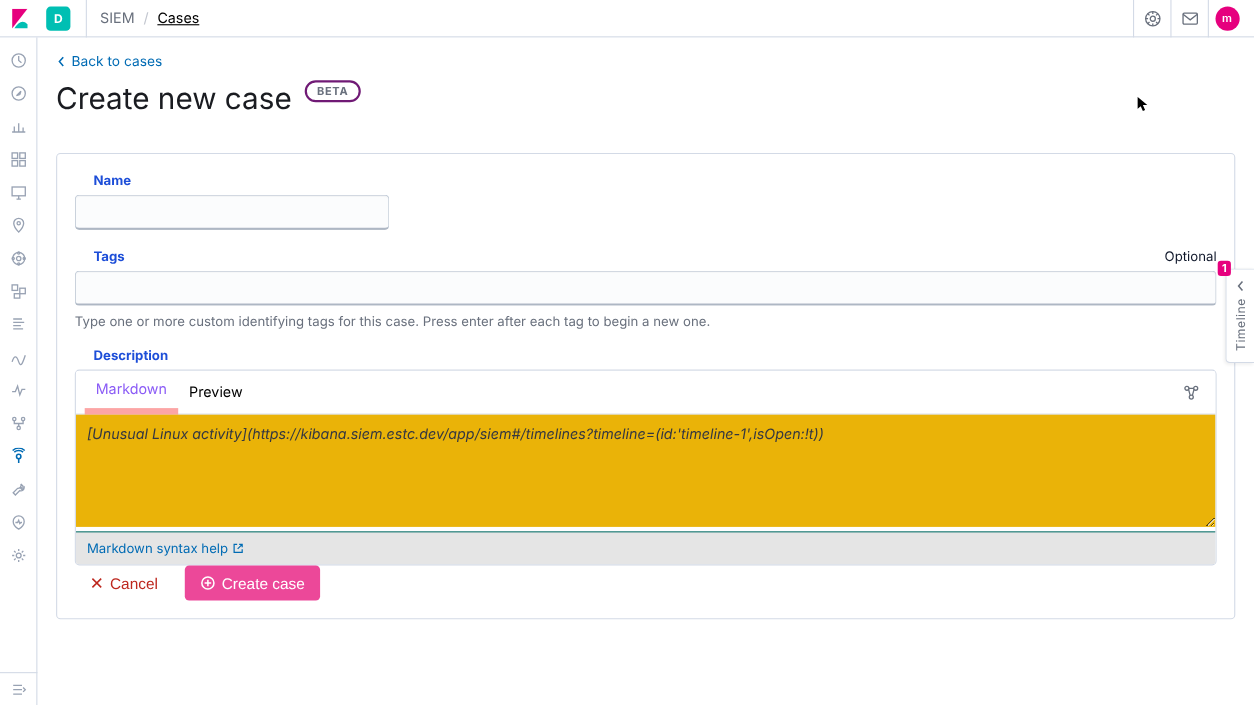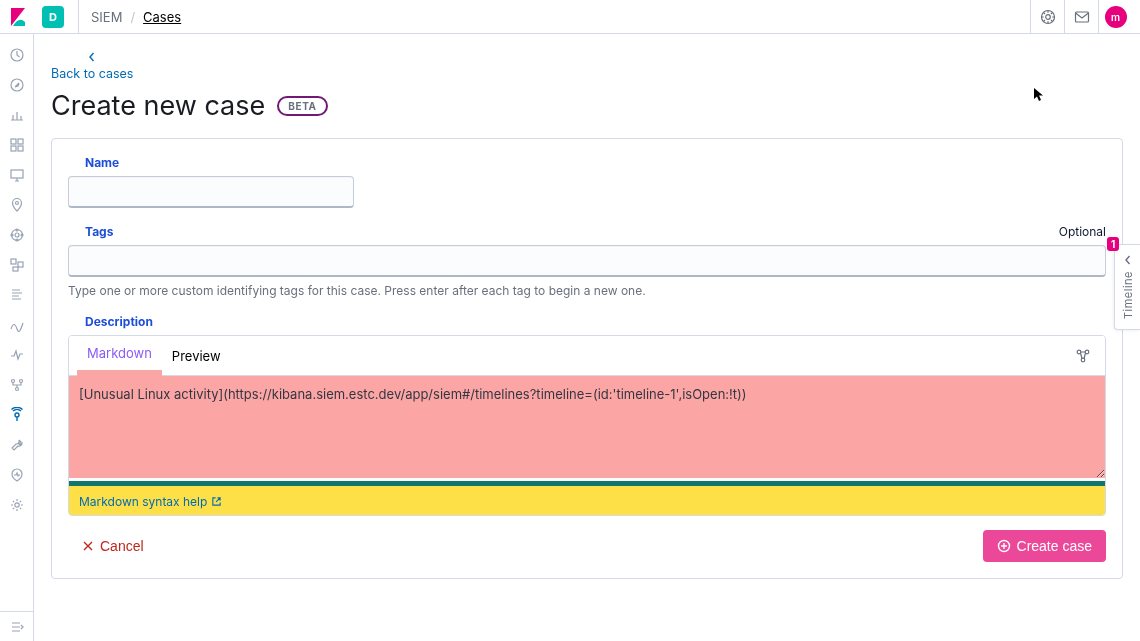--- a/index.html
+++ b/index.html
@@ -23,45 +23,45 @@
   
   .body { flex: 1; display: flex; min-height: 0; }
   .sidebar { width: 34px; border-right: 1px solid #d3dae6; display: flex; flex-direction: column; align-items: center; padding-top: 12px; gap: 12px; }
   .side-item { width: 24px; height: 18px; display: flex; align-items: center; justify-content: center; color: #98a2b3; cursor: pointer; }
   .side-item.active { color: #006bb4; }
   .side-spacer { flex: 1; }
   .side-collapse { width: 34px; height: 30px; display: flex; align-items: center; justify-content: center; color: #98a2b3; border-top: 1px solid #d3dae6; cursor: pointer; }
 
   .main { flex: 1; padding: 14px 17px; overflow: auto; position: relative; }
 
-  .back-link { color: #006bb4; font-size: 12.5px; display: inline-flex; align-items: center; gap: 4px; cursor: pointer; flex-direction: column; }
-  .page-title-row { display: flex; align-items: center; gap: 12px; margin-top: 8px; margin-bottom: 16px; }
+  .back-link { color: #006bb4; font-size: 12.5px; display: inline-flex; align-items: center; gap: 4px; cursor: pointer; }
+  .page-title-row { display: flex; align-items: flex-start; gap: 12px; margin-top: 8px; margin-bottom: 33px; }
   .page-title { font-size: 27px; font-weight: 400; color: #1a1c21; }
   .beta-badge { border: 2px solid #701a75; border-radius: 12px; padding: 2px 9px; font-size: 10px; font-weight: 700; letter-spacing: 0.6px; color: #69707d; }
 
   .panel { border: 1px solid #d3dae6; border-radius: 4px; padding: 16px; }
   .form-row { margin-bottom: 16px; }
   .form-label-row { display: flex; justify-content: space-between; align-items: baseline; margin-bottom: 6px; }
   .form-label { font-size: 12px; font-weight: 700; color: #1d4ed8; margin-left: 17px; }
   .optional { font-size: 12px; color: #0f172a; }
   .input { width: 100%; max-width: 286px; height: 32px; border: 1px solid #c4cdd9; border-bottom: 2px solid #aeb7c4; border-radius: 4px; background: #fbfcfd; padding: 0 10px; font-size: 13px; box-shadow: inset 0 1px 1px rgba(0,0,0,0.03); }
   .input-full { max-width: none; }
   .help-text { font-size: 12px; color: #69707d; margin-top: 6px; }
 
   .md-tabs { border: 1px solid #d3dae6; border-radius: 4px; overflow: hidden; }
   .md-tabbar { display: flex; align-items: center; border-bottom: 1px solid #d3dae6; background: #fff; padding: 0 8px; }
   .md-tab { padding: 9px 10px; font-size: 13px; color: #000000; cursor: pointer; }
   .md-tab.active { color: #8b5cf6; border-bottom: 6px solid #fca5a5; margin-bottom: -1px; text-align: right; }
   .md-tabbar-spacer { flex: 1; }
   .md-tabbar-icon { color: #69707d; padding: 6px; cursor: pointer; }
-  .md-textarea { width: 100%; min-height: 102px; border: none; resize: vertical; padding: 10px; font-size: 13px; font-family: inherit; color: #343741; background: #fca5a5; outline: none; }
-  .md-footer { background: #fde047; border-top: 5px solid #0f766e; padding: 6px 10px; }
+  .md-textarea { width: 100%; min-height: 102px; border: none; resize: vertical; padding: 10px; font-size: 13px; font-family: inherit; color: #343741; background: #eab308; outline: none; font-style: italic; }
+  .md-footer { background: #e5e5e5; border-top: 1px solid #0f766e; padding: 6px 10px; }
   .link { color: #006bb4; font-size: 12px; display: inline-flex; align-items: center; gap: 4px; cursor: pointer; }
 
-  .actions { display: flex; justify-content: space-between; gap: 10px; margin-top: 14px; }
+  .actions { display: flex; justify-content: flex-start; gap: 10px; margin-top: 0; }
   .btn { display: inline-flex; align-items: center; gap: 6px; padding: 8px 14px; border-radius: 4px; font-size: 14px; cursor: pointer; border: none; }
   .btn-cancel { background: transparent; color: #bd271e; }
   .btn-primary { background: #ec4899; color: #fff; font-weight: 500; }
 
   
   .timeline-tab { position: absolute; right: 0; top: 244px; width: 26px; height: 86px; background: #fff; border: 1px solid #d3dae6; border-right: none; border-radius: 4px 0 0 4px; display: flex; flex-direction: column; align-items: center; justify-content: center; gap: 6px; box-shadow: -1px 1px 3px rgba(0,0,0,0.06); cursor: pointer; }
   .timeline-tab .chev { color: #69707d; }
   .timeline-label { writing-mode: vertical-rl; transform: rotate(180deg); font-size: 11px; color: #69707d; letter-spacing: 0.5px; }
   .timeline-badge { position: absolute; top: -8px; left: -8px; background: #e6007e; color: #fff; font-size: 10px; font-weight: 700; border-radius: 3px; padding: 1px 4px; }
 

